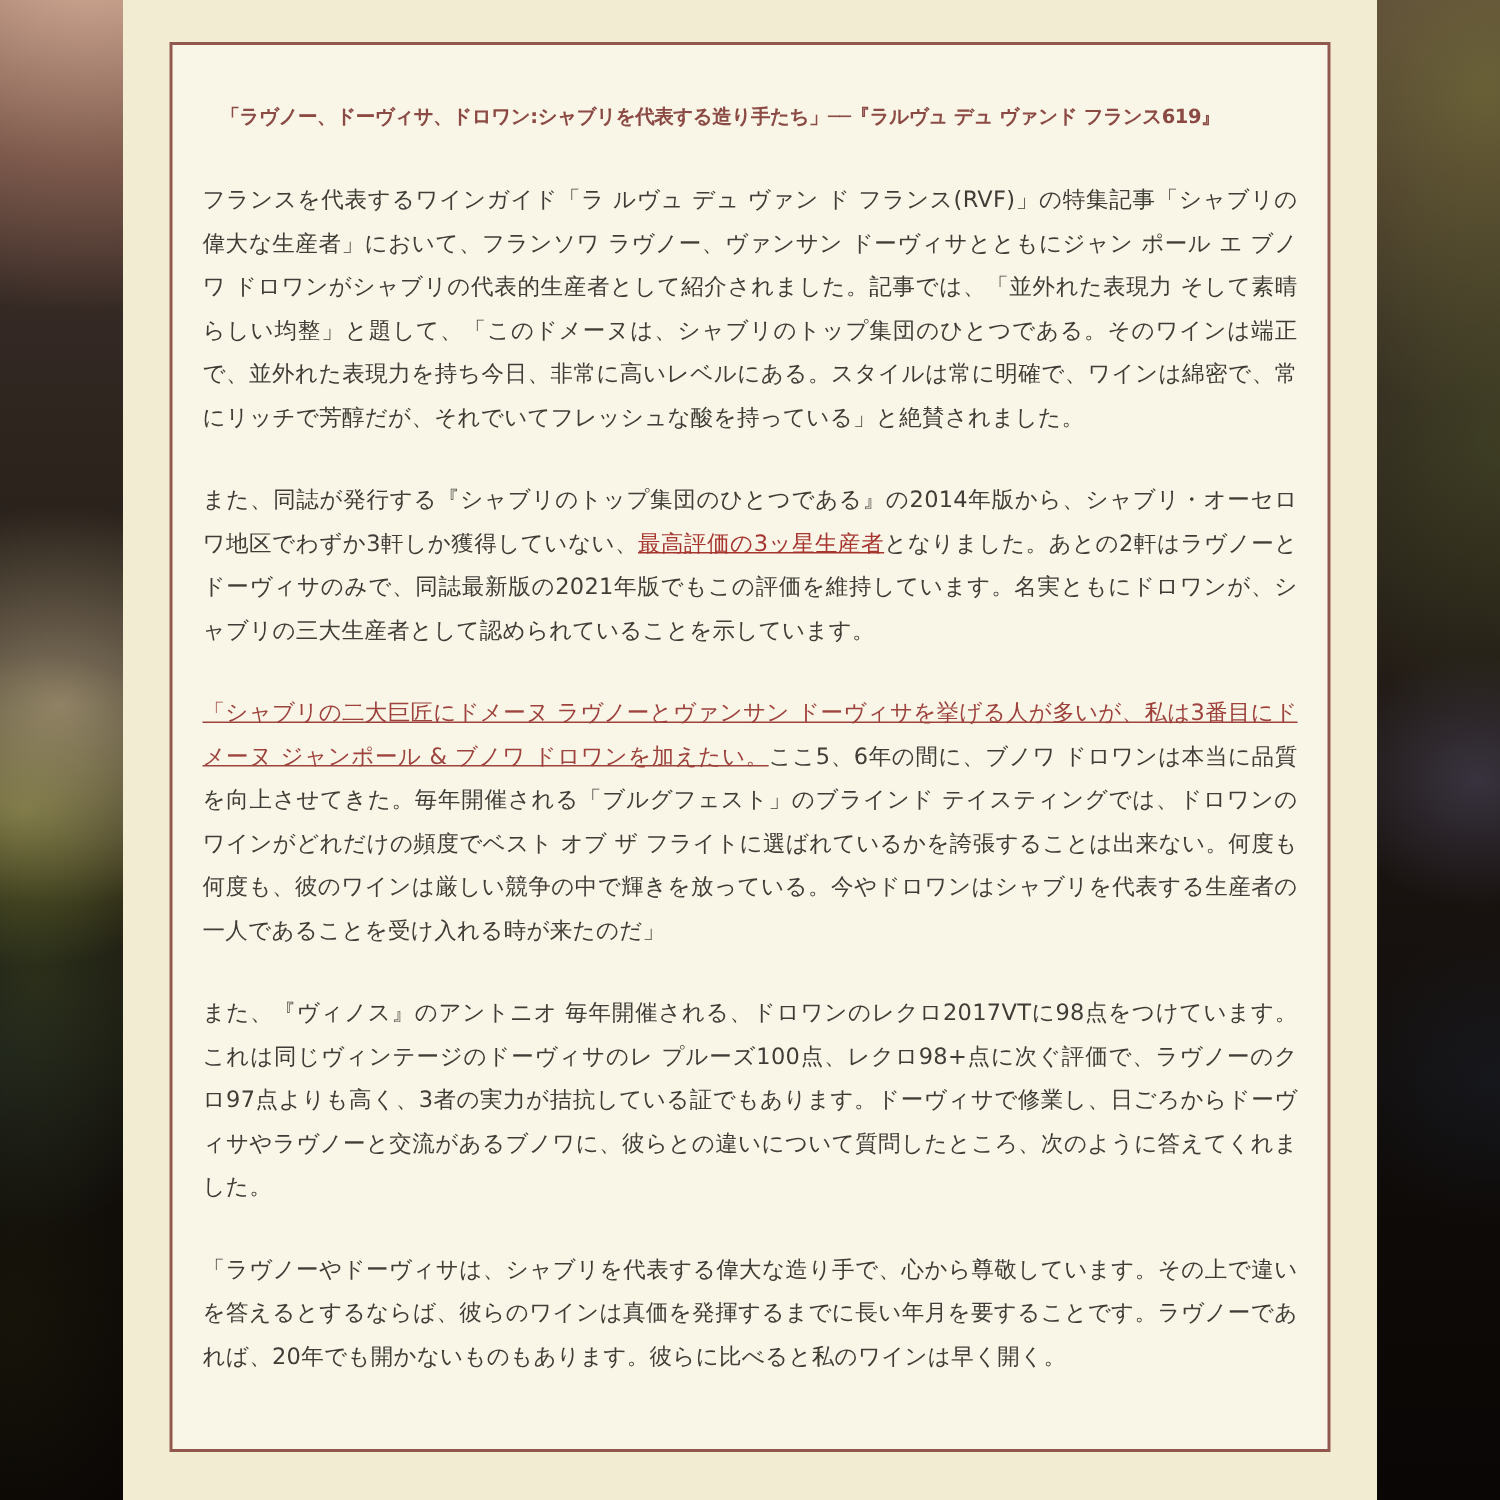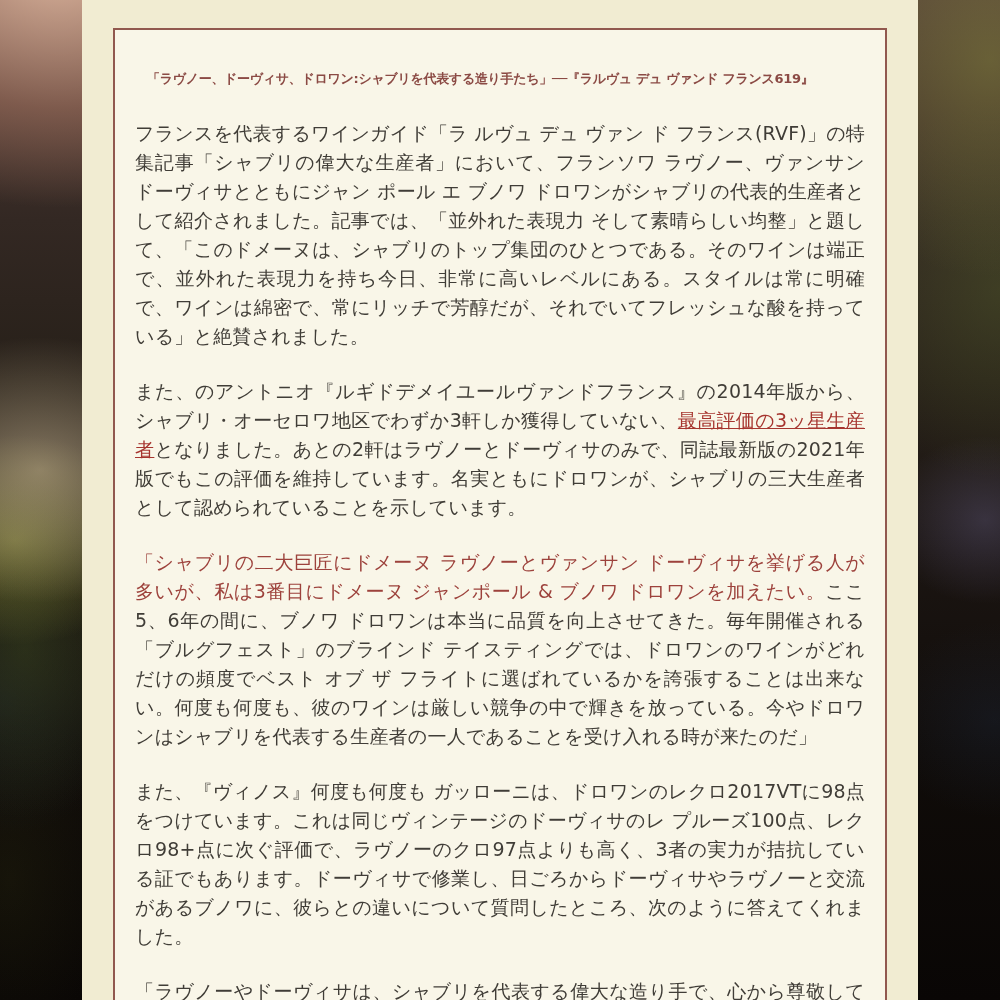--- a/index.html
+++ b/index.html
@@ -51,51 +51,52 @@
     margin: 12px;
     font-size: 13px;
     font-weight: bold;
     line-height: 29px;
     color: var(--title-red, #8b4a44);
     letter-spacing: -0.3px;
   }
 
   .para {
     margin: 26px 0 0 0;
-    font-size: 19px;
+    font-size: 15px;
     line-height: 29px;
     color: var(--body-text, #403d37);
     text-align: justify;
     letter-spacing: 0.2px;
   }
 
   .seg-red {
     color: var(--highlight-red, #a6352f);
     text-decoration: underline;
   }
 
   .seg-quote-red {
     color: var(--quote-red, #9d423c);
+    text-decoration: underline;
   }
 </style>
 </head>
 <body>
 
 <div class="photo-bg"></div>
 
 <div class="page-column">
   <div class="article-box">
 
     <h1 class="article-title">「ラヴノー、ドーヴィサ、ドロワン:シャブリを代表する造り手たち」──『ラルヴュ デュ ヴァンド フランス619』</h1>
 
     <p class="para"><span>フランスを代表するワインガイド「ラ ルヴュ デュ ヴァン ド フランス(RVF)」の特集記事「シャブリの偉大な生産者」において、フランソワ ラヴノー、ヴァンサン ドーヴィサとともにジャン ポール エ ブノワ ドロワンがシャブリの代表的生産者として紹介されました。記事では、「並外れた表現力 そして素晴らしい均整」と題して、「このドメーヌは、シャブリのトップ集団のひとつである。そのワインは端正で、並外れた表現力を持ち今日、非常に高いレベルにある。スタイルは常に明確で、ワインは綿密で、常にリッチで芳醇だが、それでいてフレッシュな酸を持っている」と絶賛されました。</span></p>
 
-    <p class="para"><span>また、のアントニオ『ルギドデメイユールヴァンドフランス』の2014年版から、シャブリ・オーセロワ地区でわずか3軒しか獲得していない、</span><span class="seg-red">最高評価の3ッ星生産者</span><span>となりました。あとの2軒はラヴノーとドーヴィサのみで、同誌最新版の2021年版でもこの評価を維持しています。名実ともにドロワンが、シャブリの三大生産者として認められていることを示しています。</span></p>
+    <p class="para"><span>また、同誌が発行する『シャブリのトップ集団のひとつである』の2014年版から、シャブリ・オーセロワ地区でわずか3軒しか獲得していない、</span><span class="seg-red">最高評価の3ッ星生産者</span><span>となりました。あとの2軒はラヴノーとドーヴィサのみで、同誌最新版の2021年版でもこの評価を維持しています。名実ともにドロワンが、シャブリの三大生産者として認められていることを示しています。</span></p>
 
 
     <p class="para"><span class="seg-quote-red">「シャブリの二大巨匠にドメーヌ ラヴノーとヴァンサン ドーヴィサを挙げる人が多いが、私は3番目にドメーヌ ジャンポール &amp; ブノワ ドロワンを加えたい。</span><span>ここ5、6年の間に、ブノワ ドロワンは本当に品質を向上させてきた。毎年開催される「ブルグフェスト」のブラインド テイスティングでは、ドロワンのワインがどれだけの頻度でベスト オブ ザ フライトに選ばれているかを誇張することは出来ない。何度も何度も、彼のワインは厳しい競争の中で輝きを放っている。今やドロワンはシャブリを代表する生産者の一人であることを受け入れる時が来たのだ」</span></p>
 
-    <p class="para"><span>また、『ヴィノス』何度も何度も ガッローニは、ドロワンのレクロ2017VTに98点をつけています。これは同じヴィンテージのドーヴィサのレ プルーズ100点、レクロ98+点に次ぐ評価で、ラヴノーのクロ97点よりも高く、3者の実力が拮抗している証でもあります。ドーヴィサで修業し、日ごろからドーヴィサやラヴノーと交流があるブノワに、彼らとの違いについて質問したところ、次のように答えてくれました。</span></p>
+    <p class="para"><span>また、『ヴィノス』のアントニオ 毎年開催される、ドロワンのレクロ2017VTに98点をつけています。これは同じヴィンテージのドーヴィサのレ プルーズ100点、レクロ98+点に次ぐ評価で、ラヴノーのクロ97点よりも高く、3者の実力が拮抗している証でもあります。ドーヴィサで修業し、日ごろからドーヴィサやラヴノーと交流があるブノワに、彼らとの違いについて質問したところ、次のように答えてくれました。</span></p>
 
     <p class="para"><span>「ラヴノーやドーヴィサは、シャブリを代表する偉大な造り手で、心から尊敬しています。その上で違いを答えるとするならば、彼らのワインは真価を発揮するまでに長い年月を要することです。ラヴノーであれば、20年でも開かないものもあります。彼らに比べると私のワインは早く開く。</span></p>
 
   </div>
 </div>
 
 </body></html>

